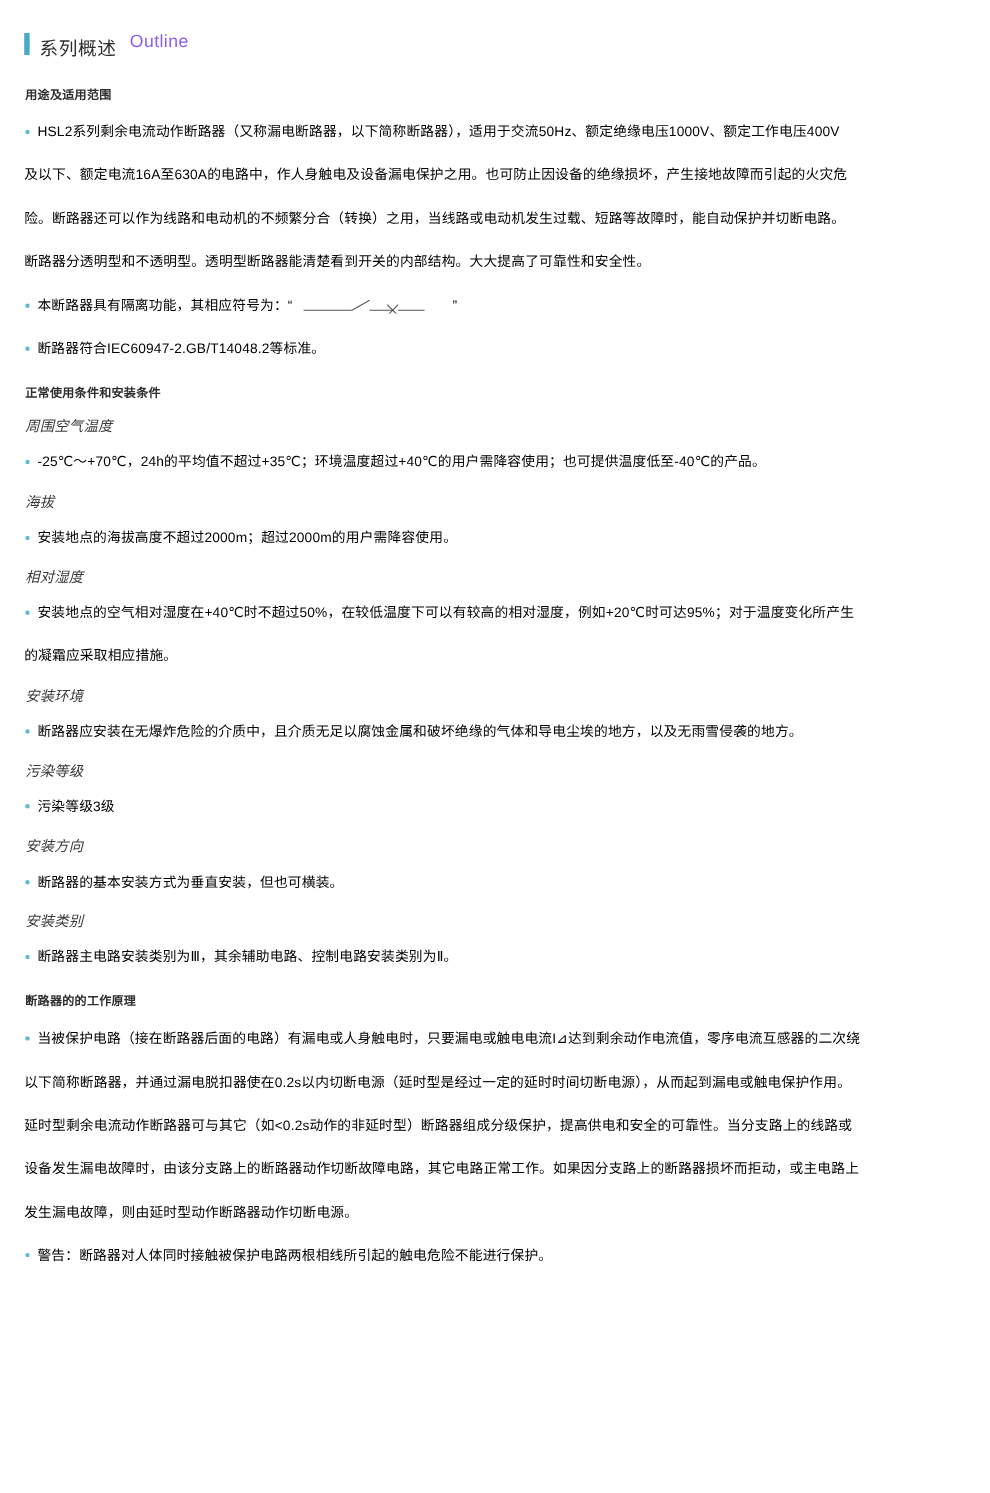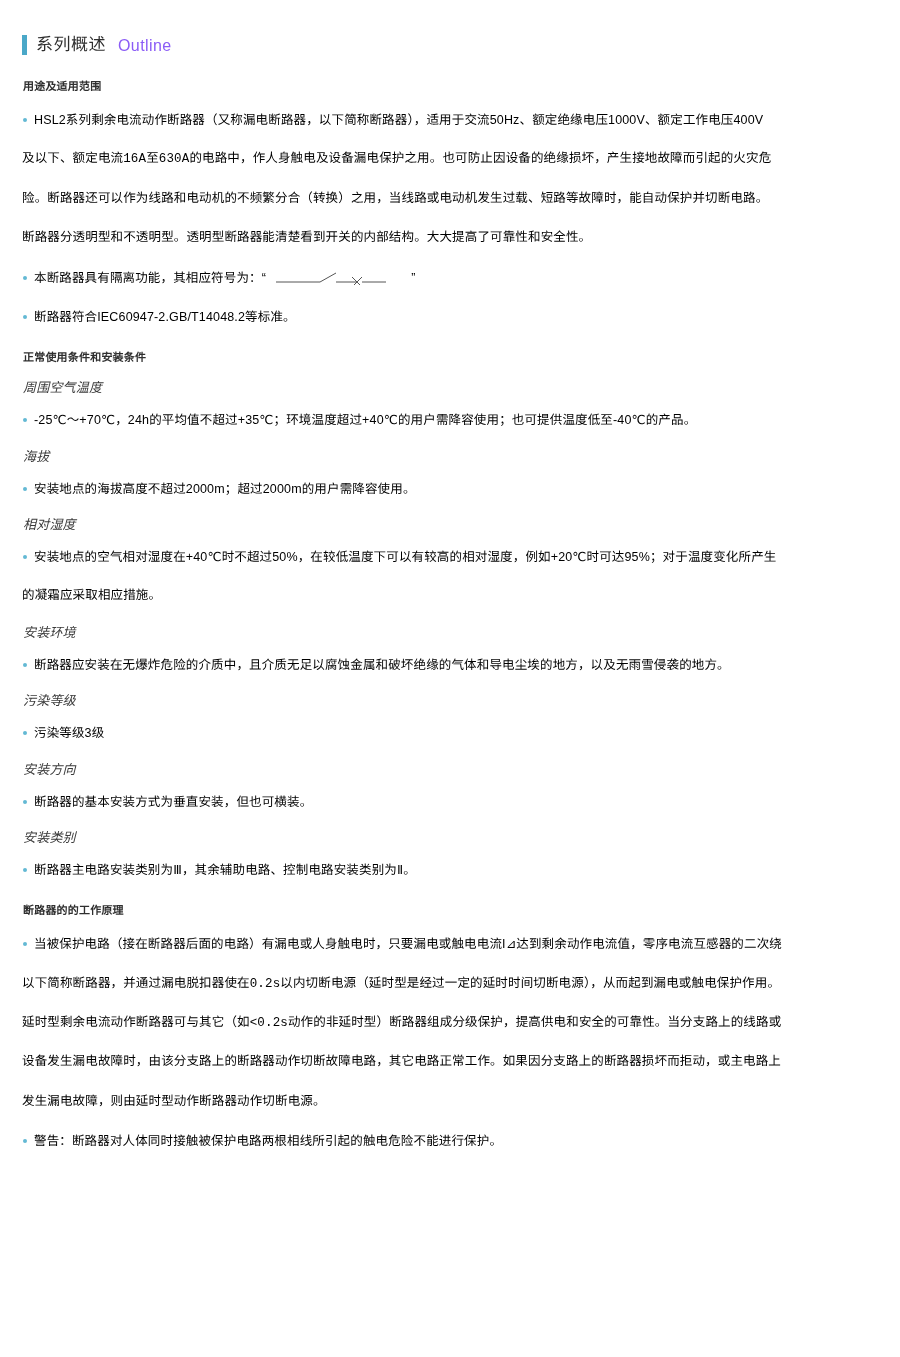--- a/index.html
+++ b/index.html
@@ -16,21 +16,21 @@
   }
   .page {
     width: 900px;
     box-sizing: border-box;
     padding: 30px 22px 24px 22px;
   }
 
   
   .page-header {
     display: flex;
-    align-items: flex-end;
+    align-items: flex-start;
     gap: 9px;
     margin: 0 0 22px 0;
   }
   .header-bar {
     width: 5px;
     height: 20px;
     background: #4aa8c8;
     display: inline-block;
     flex: 0 0 auto;
   }
@@ -68,21 +68,20 @@
     font-size: 12.5px;
     line-height: 2.35;
     color: #000000;
     margin: 0 0 10px 0;
     padding-left: 12px;
     letter-spacing: 0.15px;
     text-align: justify;
   }
   .para.nobullet {
     padding-left: 0;
-    font-family: Liberation Mono, monospace;
   }
   .para .bullet {
     position: absolute;
     left: 1px;
     top: 12px;
     width: 4px;
     height: 4px;
     border-radius: 50%;
     background: #63b9d4;
   }

